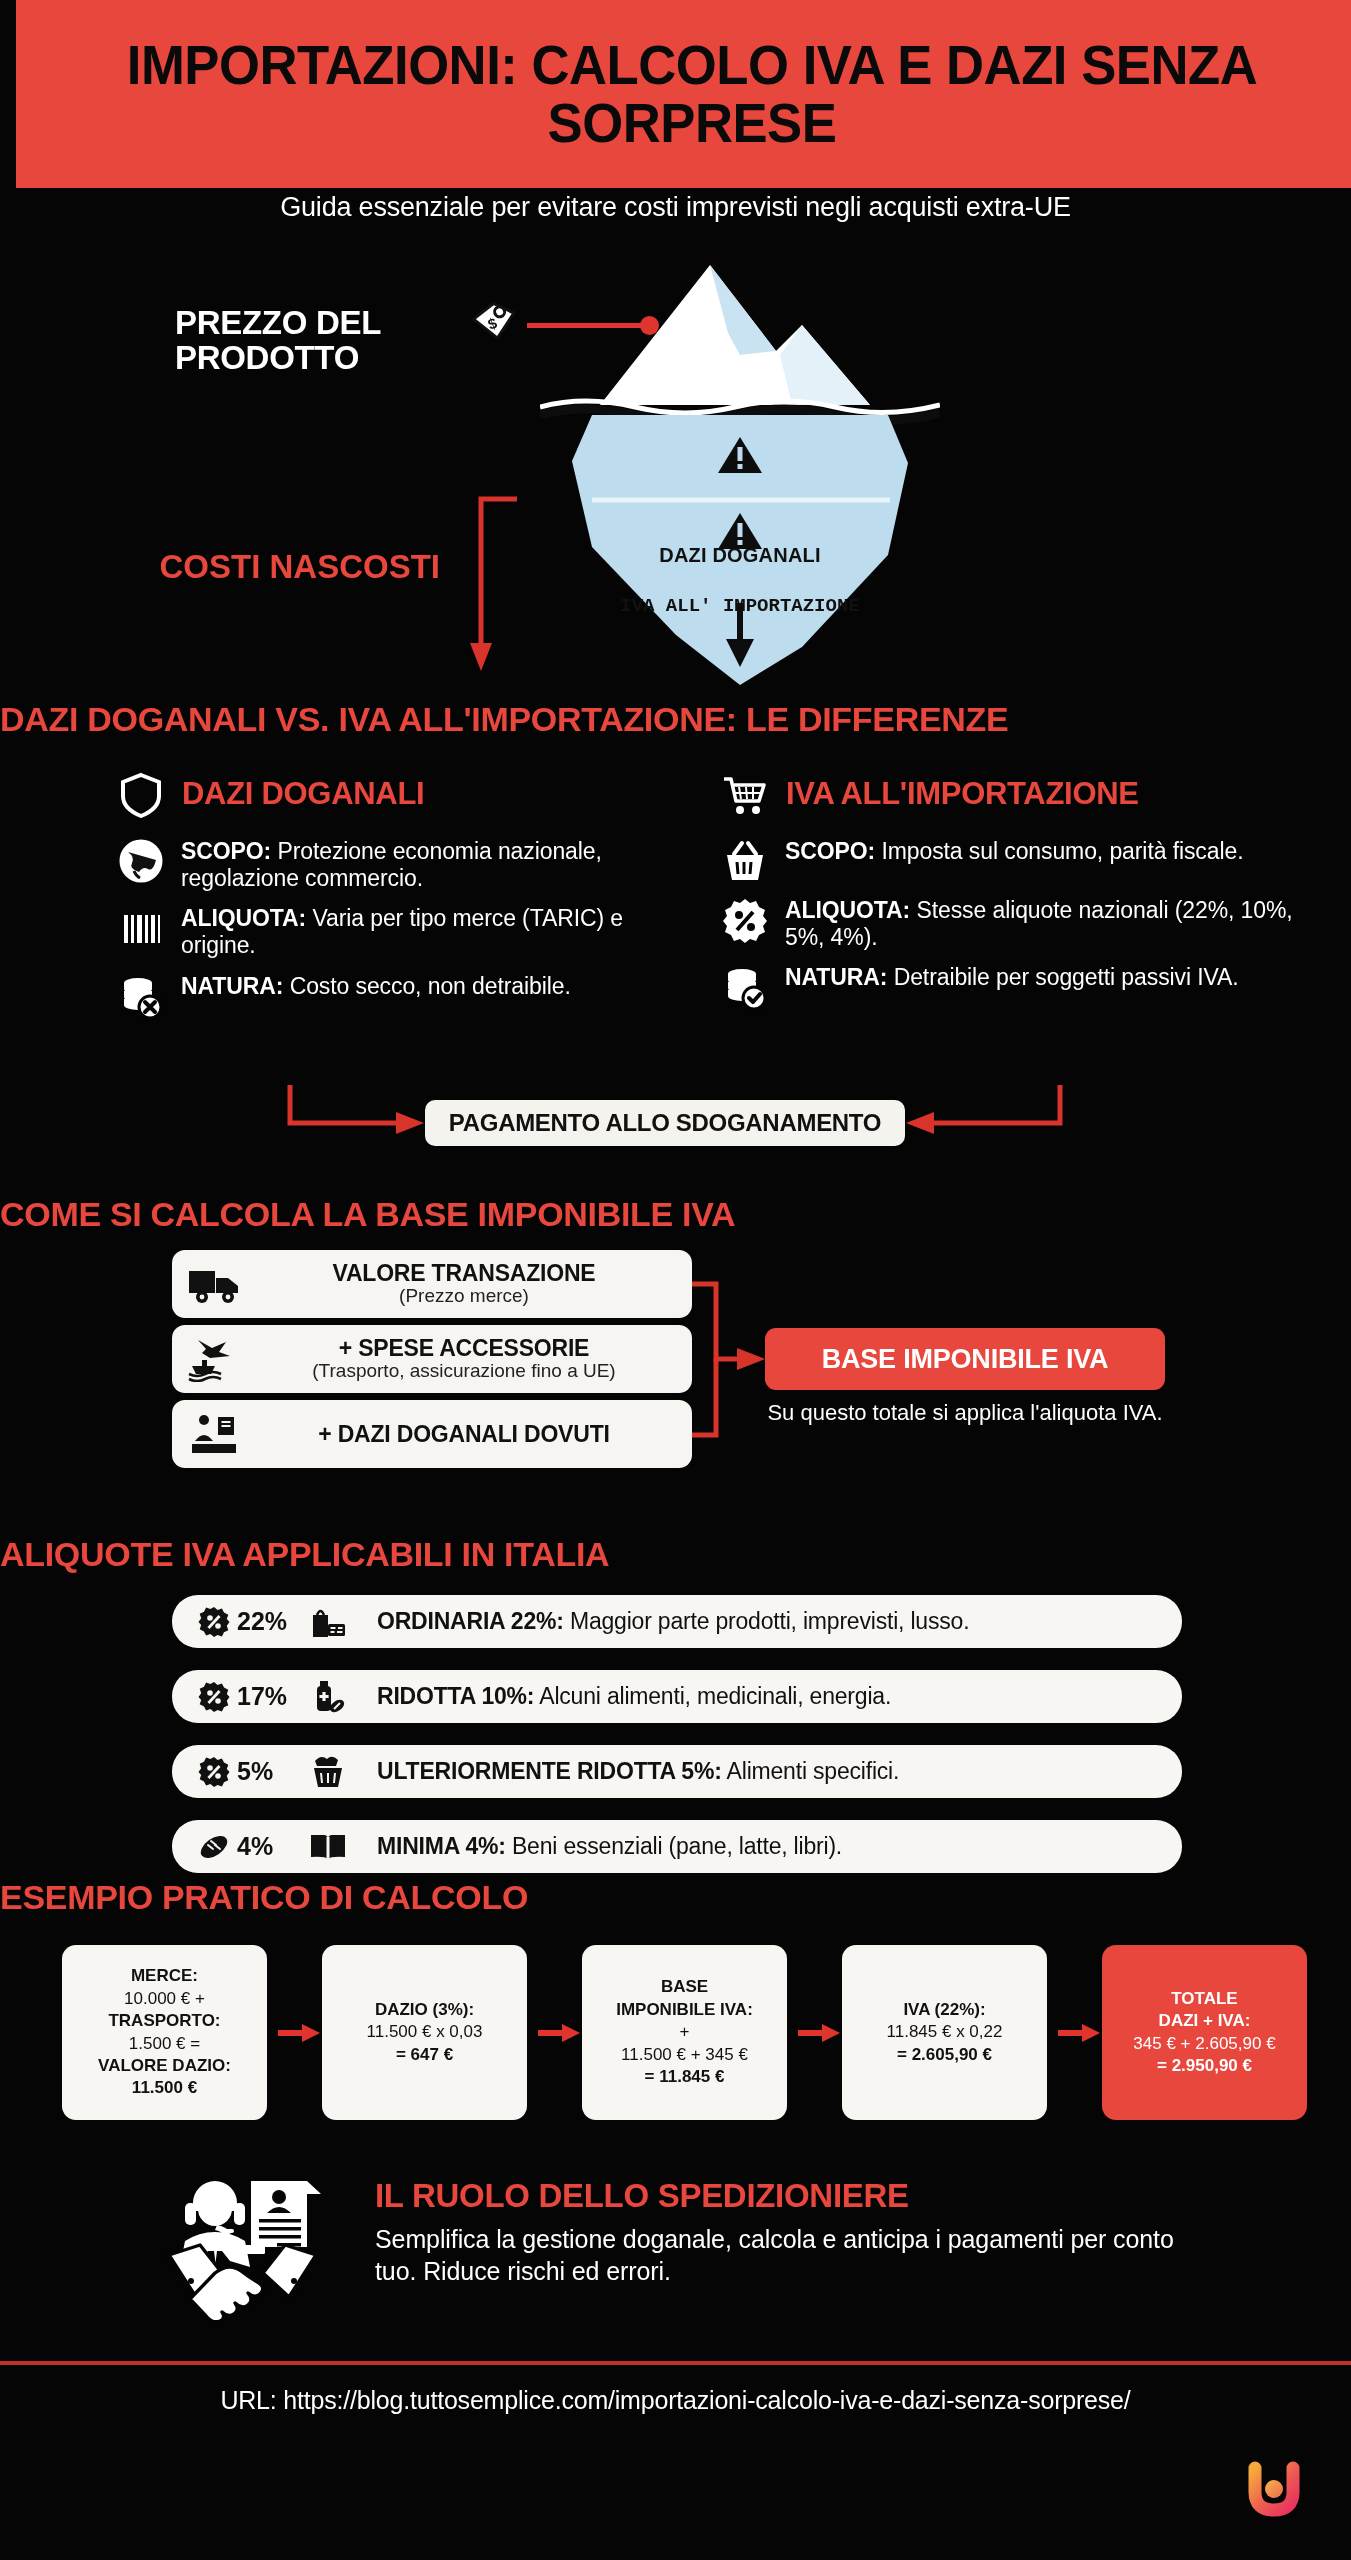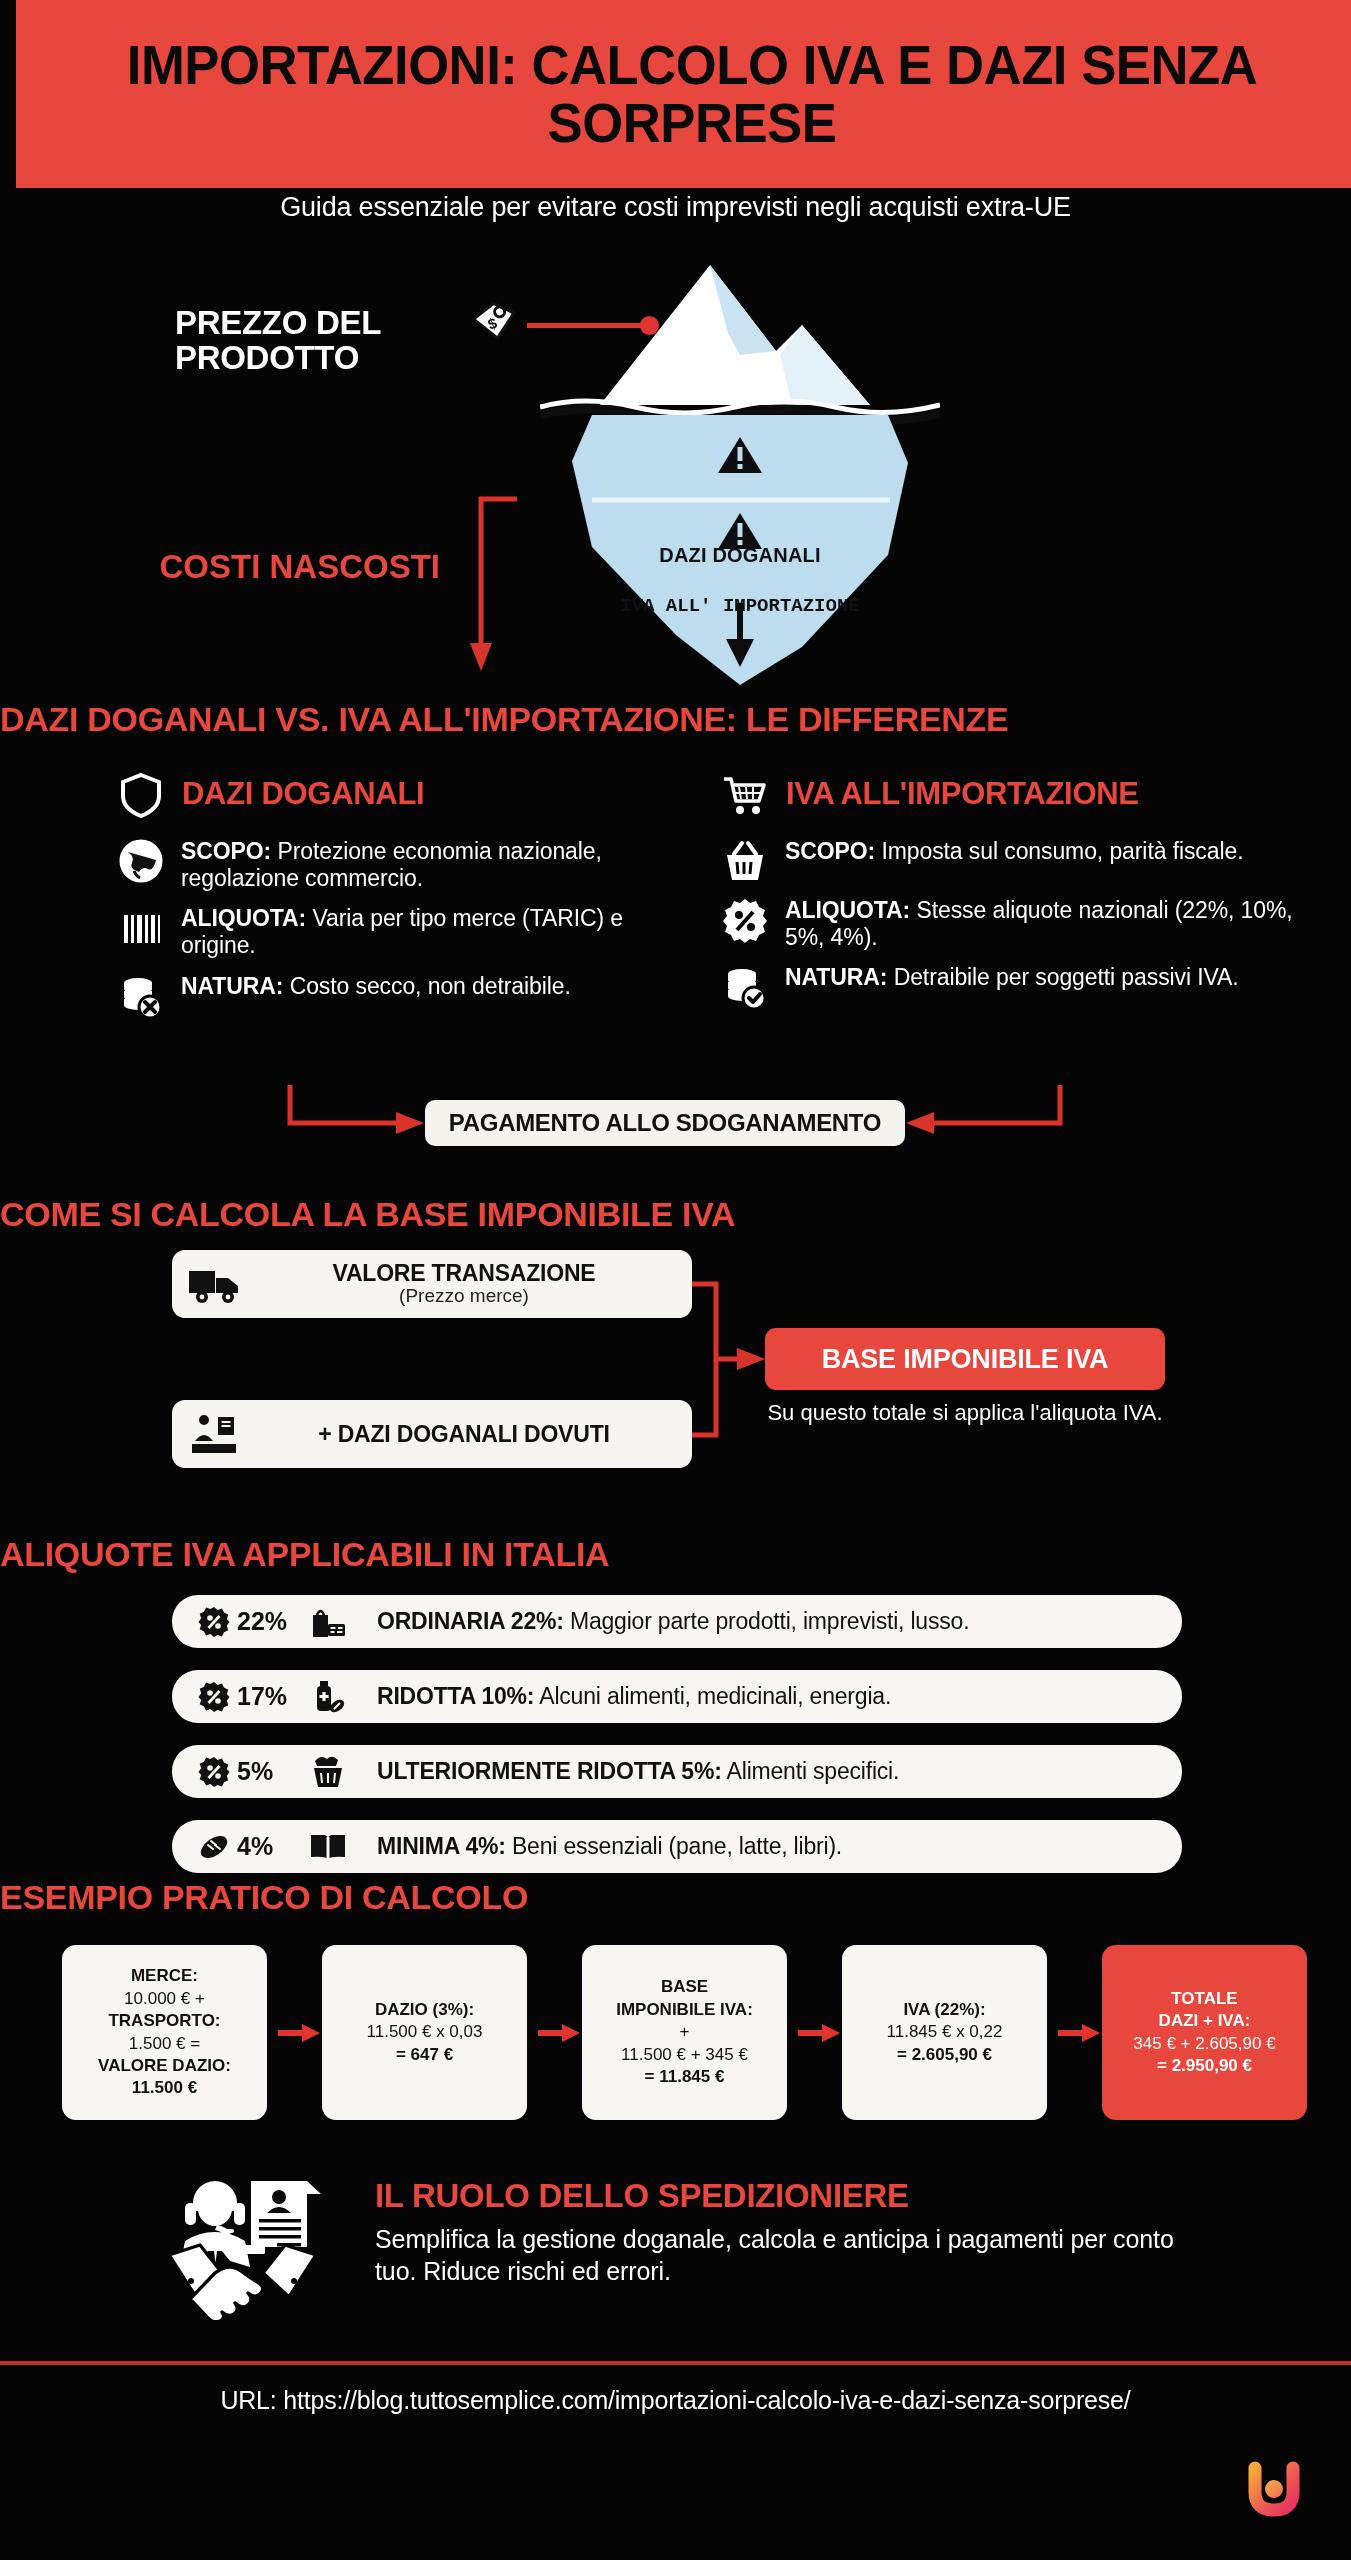--- a/index.html
+++ b/index.html
@@ -451,20 +451,32 @@
           <circle cx="16" cy="36" r="2.4" fill="#f7f5f1"></circle>
         <circle cx="42" cy="36" r="6" fill="#111"></circle>
           <circle cx="42" cy="36" r="2.4" fill="#f7f5f1"></circle>
       </svg>
       <div class="bi-tx">
         <div class="bi-t1">VALORE TRANSAZIONE</div>
         <div class="bi-t2">(Prezzo merce)</div>
       </div>
     </div>
 
+    <div class="bi-box" style="top:75px;">
+      <svg class="bi-ico" viewBox="0 0 58 46">
+        <path d="M12 4 L26 12 L40 6 L33 16 L44 20 L24 22 L16 17 L20 13 Z" fill="#111"></path>
+        <path d="M6 30 h10 v-6 h5 v6 h8 l-4 8 H10 Z" fill="#111"></path>
+        <path d="M3 38 q8 4 16 0 t16 0" stroke="#111" stroke-width="2.6" fill="none"></path>
+        <path d="M3 43 q8 4 16 0 t16 0" stroke="#111" stroke-width="2.6" fill="none"></path>
+      </svg>
+      <div class="bi-tx">
+        <div class="bi-t1">+ SPESE ACCESSORIE</div>
+        <div class="bi-t2">(Trasporto, assicurazione fino a UE)</div>
+      </div>
+    </div>
 
     <div class="bi-box" style="top:150px;">
       <svg class="bi-ico" viewBox="0 0 58 46">
         <circle cx="18" cy="9" r="5" fill="#111"></circle>
         <path d="M9 30 q9 -12 18 0 Z" fill="#111"></path>
         <rect x="32" y="6" width="16" height="18" fill="#111"></rect>
         <rect x="35.5" y="10" width="9" height="2" fill="#f7f5f1"></rect>
         <rect x="35.5" y="14" width="9" height="2" fill="#f7f5f1"></rect>
         <rect x="6" y="33" width="44" height="9" fill="#111"></rect>
       </svg>

